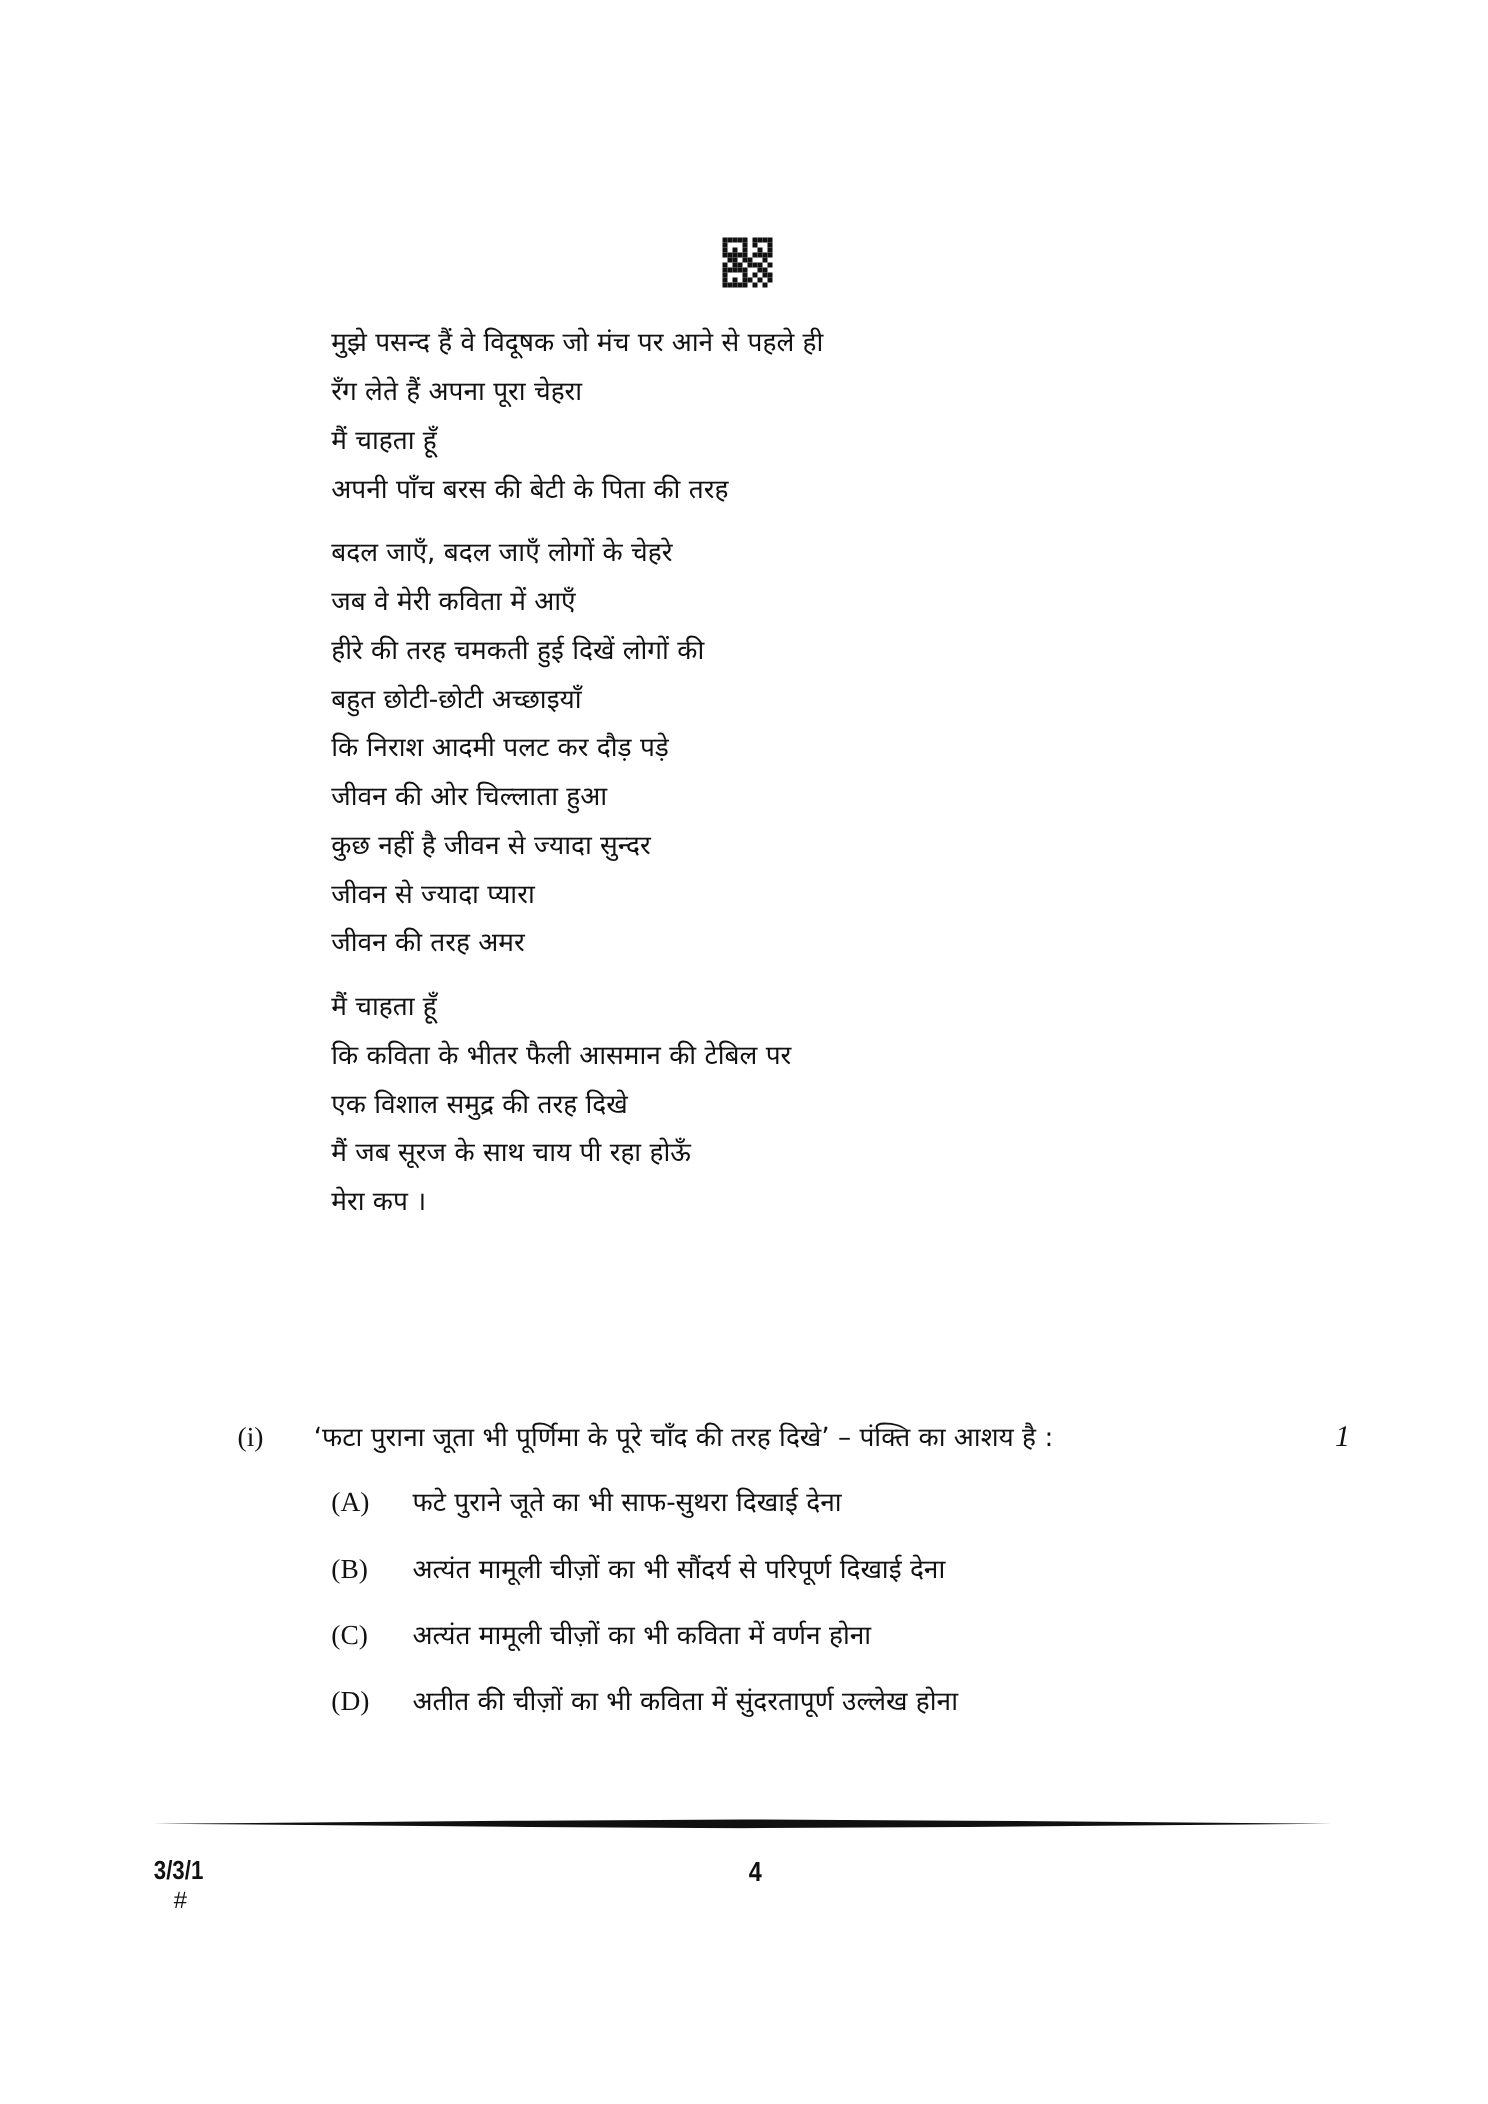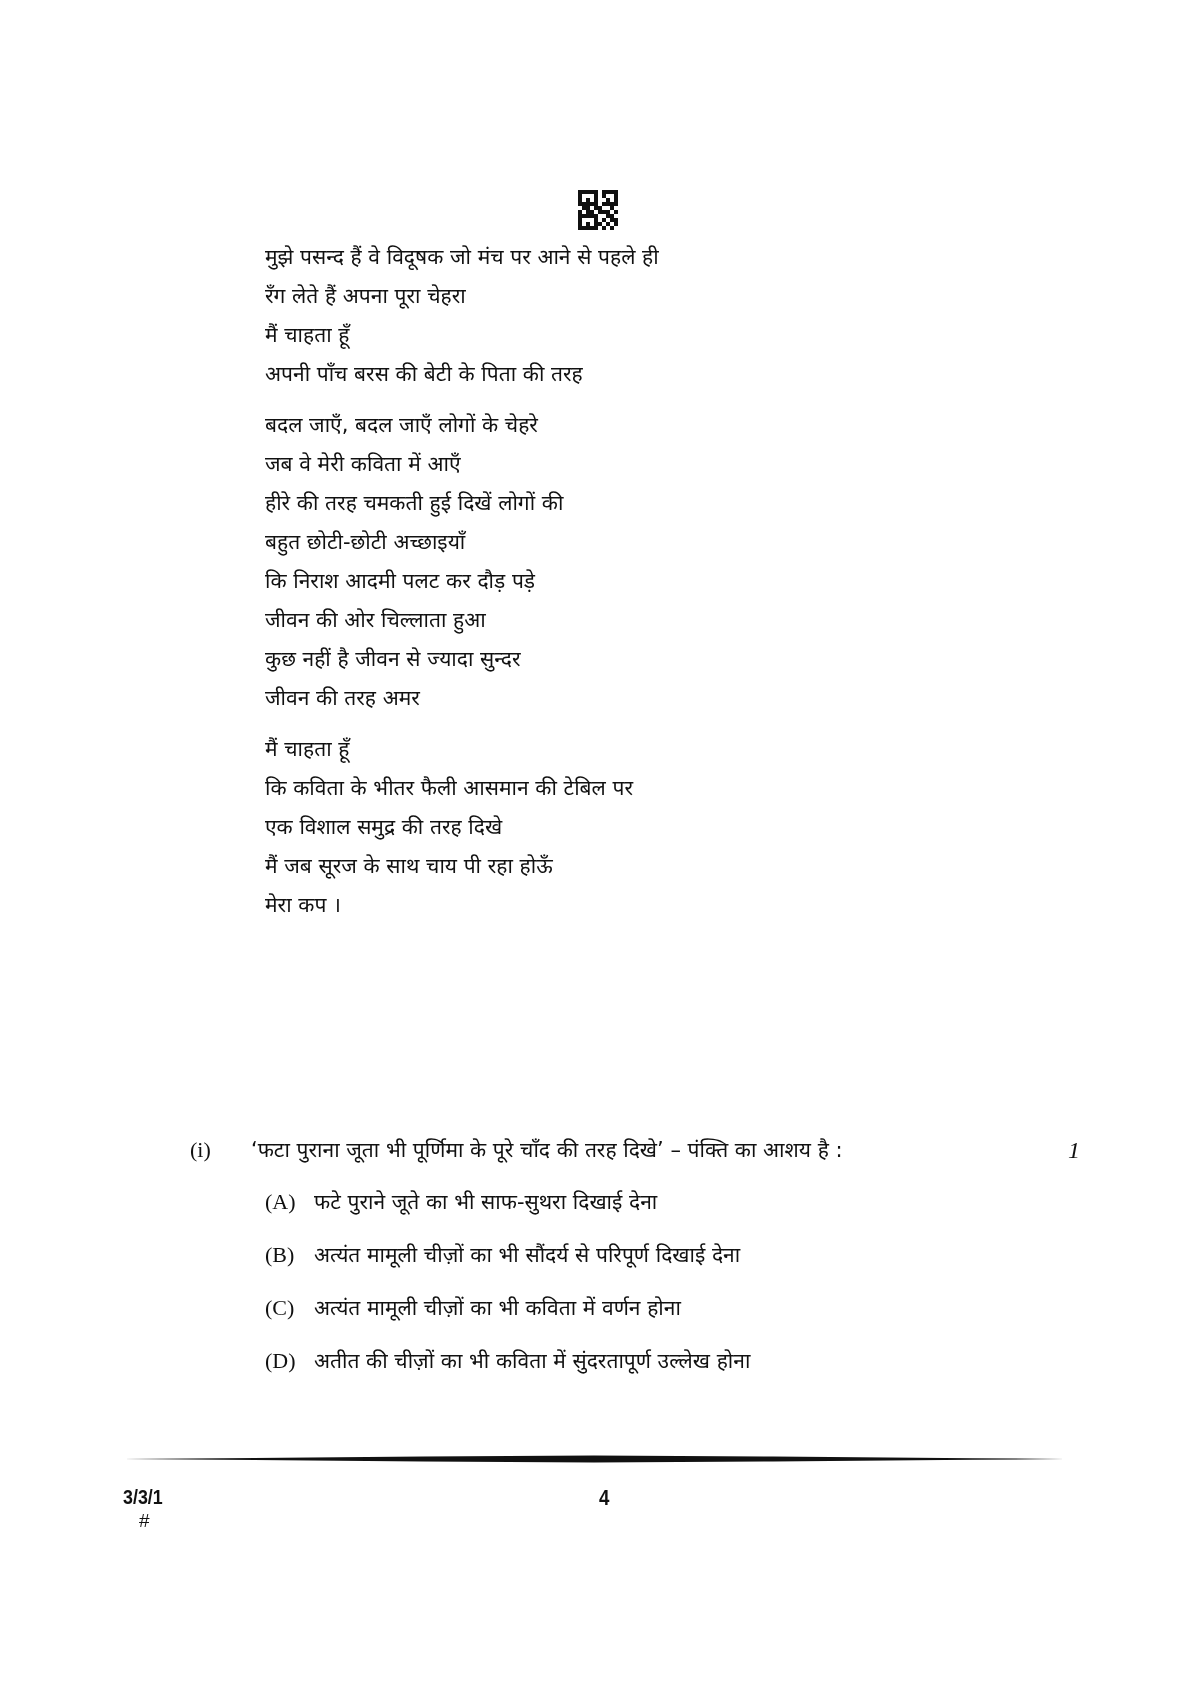--- a/index.html
+++ b/index.html
@@ -6,35 +6,35 @@
     body {
       width: 1190px; height: 1683px; position: relative; overflow: hidden;
       font-family: "DejaVu Sans", sans-serif; color: #111;
     }
     .qr {
       position: absolute; left: 578px; top: 190px; width: 40px; height: 40px;
       display: grid; grid-template-columns: repeat(10, 4px); grid-template-rows: repeat(10, 4px);
     }
     .qr span { width: 4px; height: 4px; }
     .qr span.b { background: #111; }
-    .poem { position: absolute; left: 265px; top: 238px; }
+    .poem { position: absolute; left: 265px; top: 255px; }
     .stanza { margin-bottom: 12px; }
     .line {
       font-size: 21px; line-height: 39px; height: 39px; white-space: nowrap;
       font-family: "DejaVu Sans", sans-serif;
     }
     .question { position: absolute; left: 190px; top: 1130px; width: 890px; }
     .q-row { position: relative; height: 40px; font-size: 21px; line-height: 40px; }
     .q-num { position: absolute; left: 0; font-family: "Liberation Serif", serif; font-size: 22px; }
     .q-text { position: absolute; left: 61px; white-space: nowrap; }
     .q-marks { position: absolute; right: 0; font-family: "Liberation Serif", serif; font-style: italic; font-size: 24px; }
     .options { margin-top: 12px; }
     .opt { position: relative; height: 53px; font-size: 21px; line-height: 40px; }
     .opt-label { position: absolute; left: 75px; font-family: "Liberation Serif", serif; font-size: 22px; }
-    .opt-text { position: absolute; left: 124px; white-space: nowrap; }
+    .opt-text { position: absolute; left: 140px; white-space: nowrap; }
     .rule {
       position: absolute; left: 123px; top: 1455px; width: 942px; height: 8px;
     }
     .footer-code {
       position: absolute; left: 123px; top: 1485px; font-family: "Liberation Sans", sans-serif;
       font-weight: bold; font-size: 21px; transform: scaleX(0.85); transform-origin: left;
     }
     .footer-hash {
       position: absolute; left: 139px; top: 1510px; font-family: "Liberation Sans", sans-serif;
       font-size: 19px;
@@ -158,20 +158,21 @@
     <div class="line">अपनी पाँच बरस की बेटी के पिता की तरह</div>
   </div>
   <div class="stanza">
     <div class="line">बदल जाएँ, बदल जाएँ लोगों के चेहरे</div>
     <div class="line">जब वे मेरी कविता में आएँ</div>
     <div class="line">हीरे की तरह चमकती हुई दिखें लोगों की</div>
     <div class="line">बहुत छोटी-छोटी अच्छाइयाँ</div>
     <div class="line">कि निराश आदमी पलट कर दौड़ पड़े</div>
     <div class="line">जीवन की ओर चिल्लाता हुआ</div>
     <div class="line">कुछ नहीं है जीवन से ज्यादा सुन्दर</div>
+    <div class="line">जीवन से ज्यादा प्यारा</div>
     <div class="line">जीवन की तरह अमर</div>
   </div>
   <div class="stanza">
     <div class="line">मैं चाहता हूँ</div>
     <div class="line">कि कविता के भीतर फैली आसमान की टेबिल पर</div>
     <div class="line">एक विशाल समुद्र की तरह दिखे</div>
     <div class="line">मैं जब सूरज के साथ चाय पी रहा होऊँ</div>
     <div class="line">मेरा कप ।</div>
   </div>
 </div>

